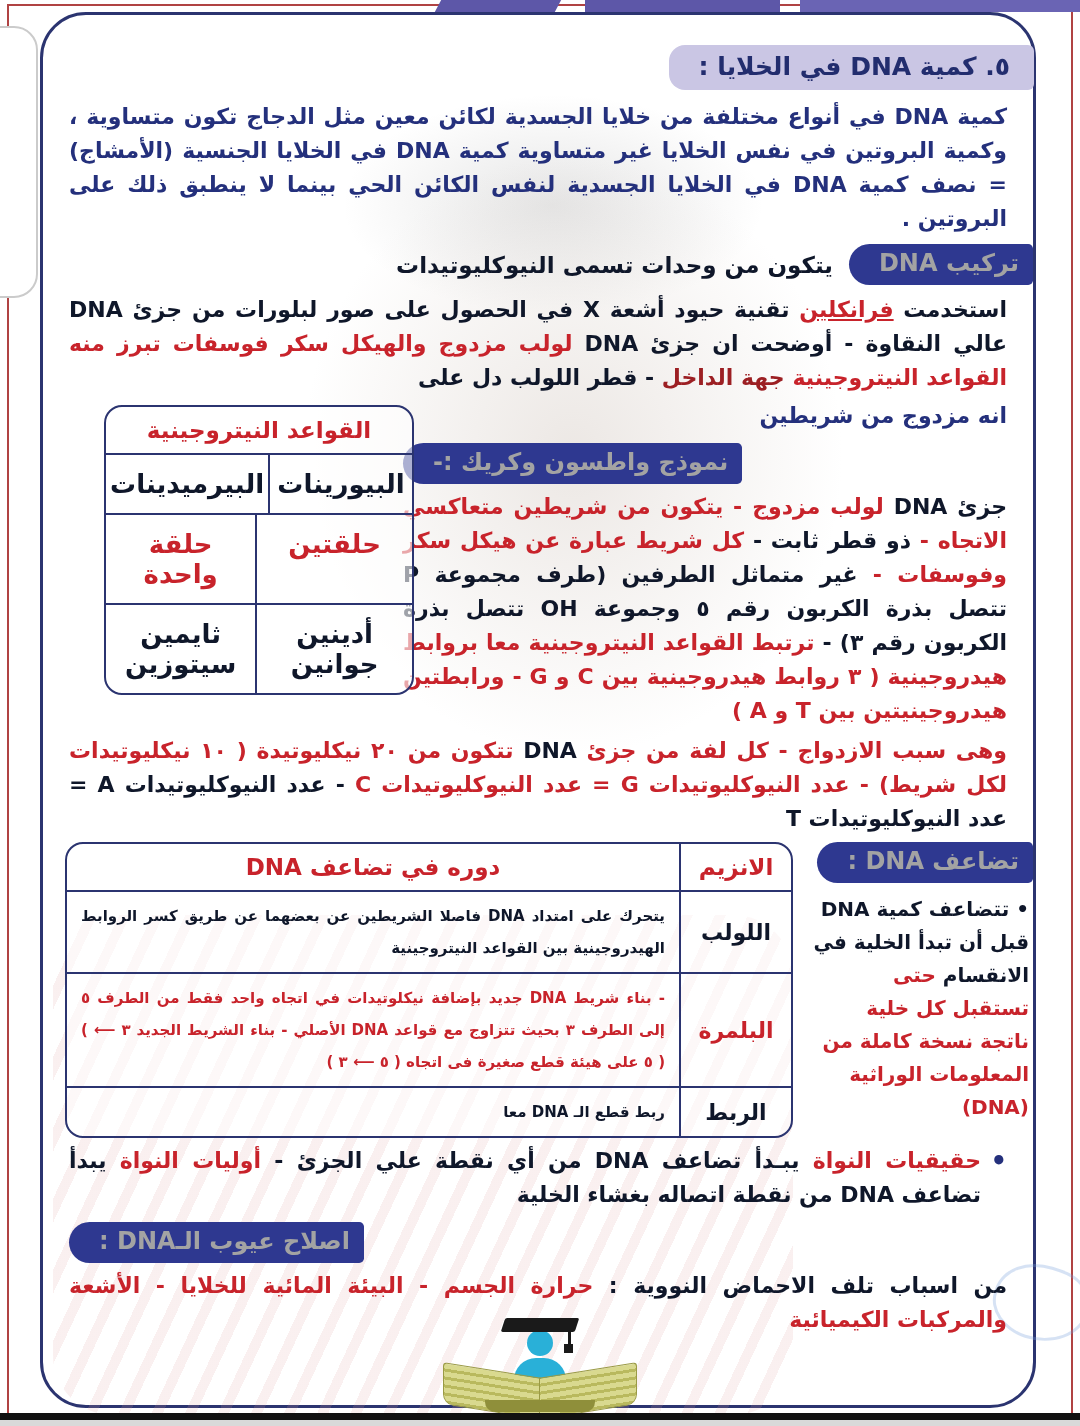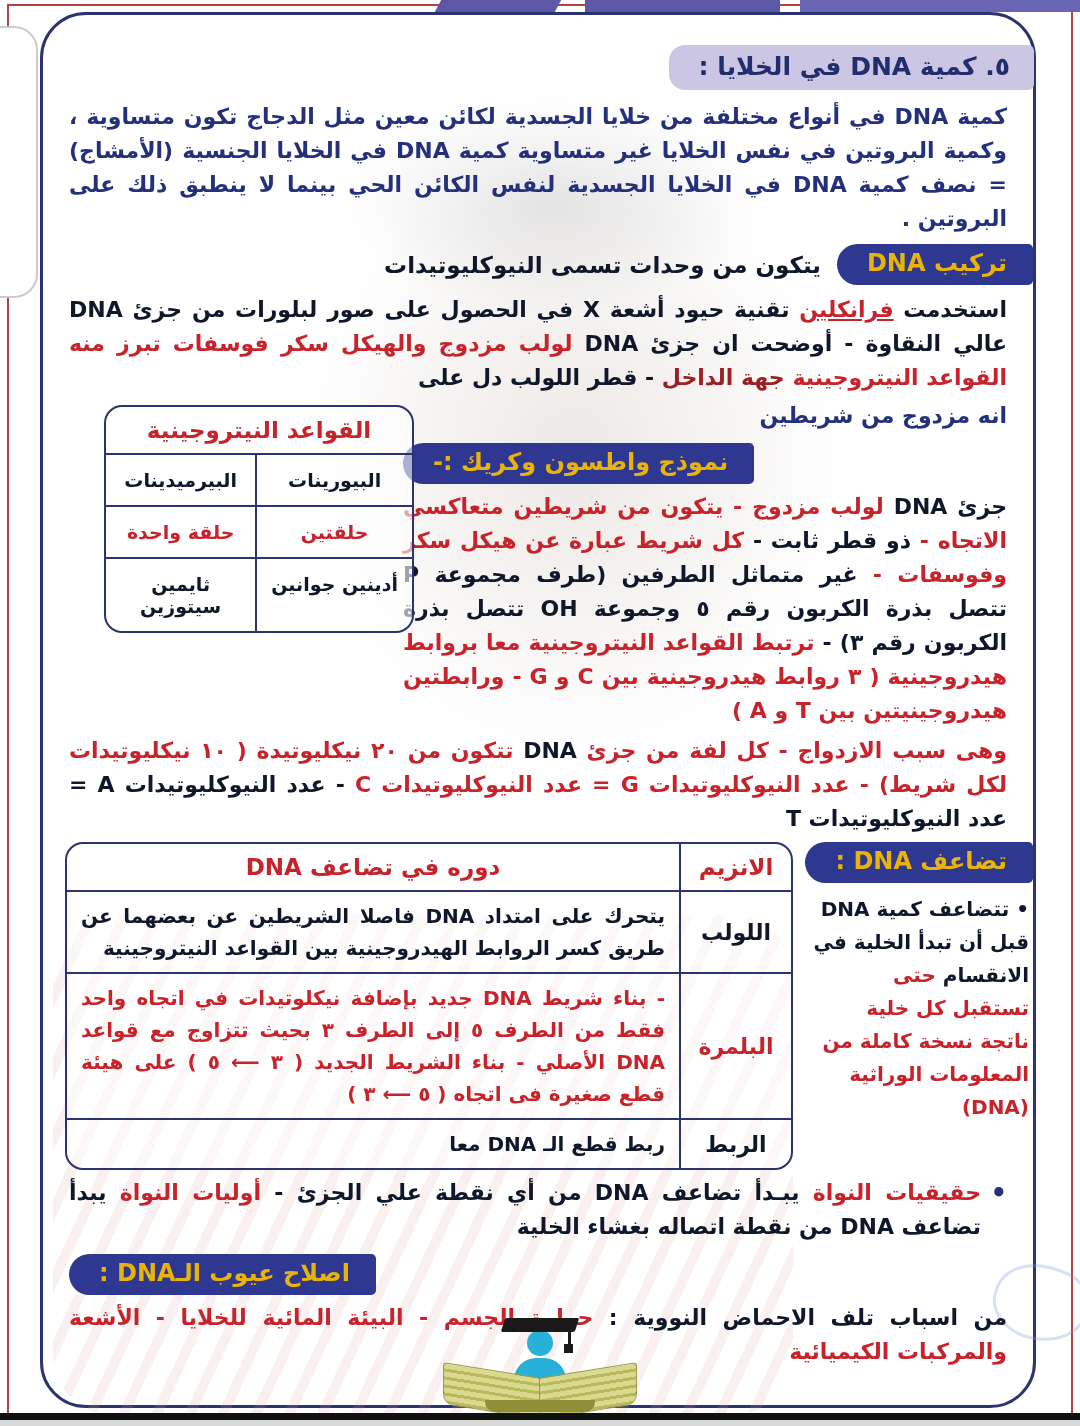--- a/index.html
+++ b/index.html
@@ -29,47 +29,47 @@
             background:repeating-linear-gradient(115deg,rgba(222,158,158,.35) 0 10px,rgba(255,255,255,0) 10px 30px);}
   .wm-scribble{left:950px;top:1250px;width:90px;height:70px;border:3px solid rgba(120,160,220,.30);
                border-radius:50% 40% 55% 45%;transform:rotate(18deg);}
   .content{position:relative;z-index:2;}
   
   .blue{color:#0f172a;} .red{color:#c8232b;} .maroon{color:#9c1f23;}
   .u{text-decoration:underline;}
   p.t{margin:0;font-size:22px;font-weight:700;line-height:34px;text-align:justify;color:#24307c;}
   .title-badge{display:table;margin:30px -27px 10px auto;background:#cac6e4;color:#222d6e;
                font-size:25px;font-weight:700;padding:7px 24px 9px 30px;border-radius:16px 6px 6px 16px;}
-  .hbadge{background:#2e3890;color:#eab308;font-size:24px;font-weight:700;
-          padding:5px 26px 8px 30px;border-radius:26px 6px 6px 26px;white-space:nowrap;}
+  .hbadge{background:#2e3890;color:#a3a3a3;font-size:24px;font-weight:700;
+          padding:5px 14px 8px 30px;border-radius:26px 6px 6px 26px;white-space:nowrap;}
   .row{display:flex;align-items:center;margin:8px -26px 8px 0;}
   .row .hbadge{margin-left:16px;}
   .nuc-label{display:inline-block;border:2.5px solid #2b3470;border-radius:20px 4px 4px 20px;
              padding:1px 14px 3px 20px;color:#222d6e;font-weight:700;margin-left:10px;}
   
   .mid{position:relative;min-height:240px;padding-left:334px;box-sizing:border-box;margin-top:4px;}
   .btable{position:absolute;left:-6px;top:6px;width:306px;border:2.5px solid #2b3470;border-radius:18px;
           overflow:hidden;background:rgba(255,255,255,.6);margin-left:41px;}
   .btable .hd{border-bottom:2.5px solid #2b3470;text-align:center;font-size:23px;font-weight:700;
               padding:10px 4px;color:#c8232b;}
   .brow{display:grid;grid-template-columns:1.05fr 1fr;}
-  .brow > div{padding:14px 4px;text-align:center;font-size:19px;font-weight:700;border-bottom:2.5px solid #2b3470;}
+  .brow > div{padding:14px 4px;text-align:center;font-size:26px;font-weight:700;border-bottom:2.5px solid #2b3470;}
   .brow > div:first-child{border-left:2.5px solid #2b3470;}
   .brow:last-child > div{border-bottom:none;}
   
   .enz-wrap{display:flex;margin:6px -26px 4px 0;align-items:flex-start;}
   .sidebar{width:228px;flex:none;}
   .sidebar .hbadge{display:table;margin-bottom:10px;}
   .side-text{font-size:20px;font-weight:700;line-height:33px;text-align:right;padding-left:6px;padding-right:4px;}
   .etable{flex:1;border:2.5px solid #2b3470;border-radius:18px;overflow:hidden;margin-left:-4px;margin-right:12px;
           background:rgba(255,255,255,.55);}
   .erow{display:grid;grid-template-columns:112px 1fr;}
   .erow > .ename{border-left:2.5px solid #2b3470;display:flex;align-items:center;justify-content:center;
                  font-size:22px;font-weight:700;padding:6px 4px;}
-  .erow > .erole{padding:8px 14px;font-size:20px;font-weight:700;line-height:32px;text-align:justify;}
+  .erow > .erole{padding:8px 14px;font-size:15px;font-weight:700;line-height:32px;text-align:justify;}
   .erow{border-bottom:2.5px solid #2b3470;}
   .erow:last-child{border-bottom:none;}
   .erow.ehead > div{padding:8px;text-align:center;font-size:23px;display:block;line-height:30px;}
   .bullet{display:flex;margin-top:6px;}
   .bmark{flex:none;width:26px;color:#24307c;font-size:26px;font-weight:700;line-height:34px;}
   .badge-line{display:flex;margin:10px -26px 6px 0;}
   .logo{position:absolute;left:50%;top:1318px;transform:translateX(-50%);width:200px;z-index:5;text-align:center;direction:ltr;}
   .cap{position:relative;width:0;margin:0 auto;}
   .cap-top{position:absolute;left:-37px;top:0;width:74px;height:14px;background:#1a1a1a;transform:skewX(-18deg);border-radius:2px;}
   .cap-tassel{position:absolute;left:28px;top:6px;width:3px;height:22px;background:#1a1a1a;}

